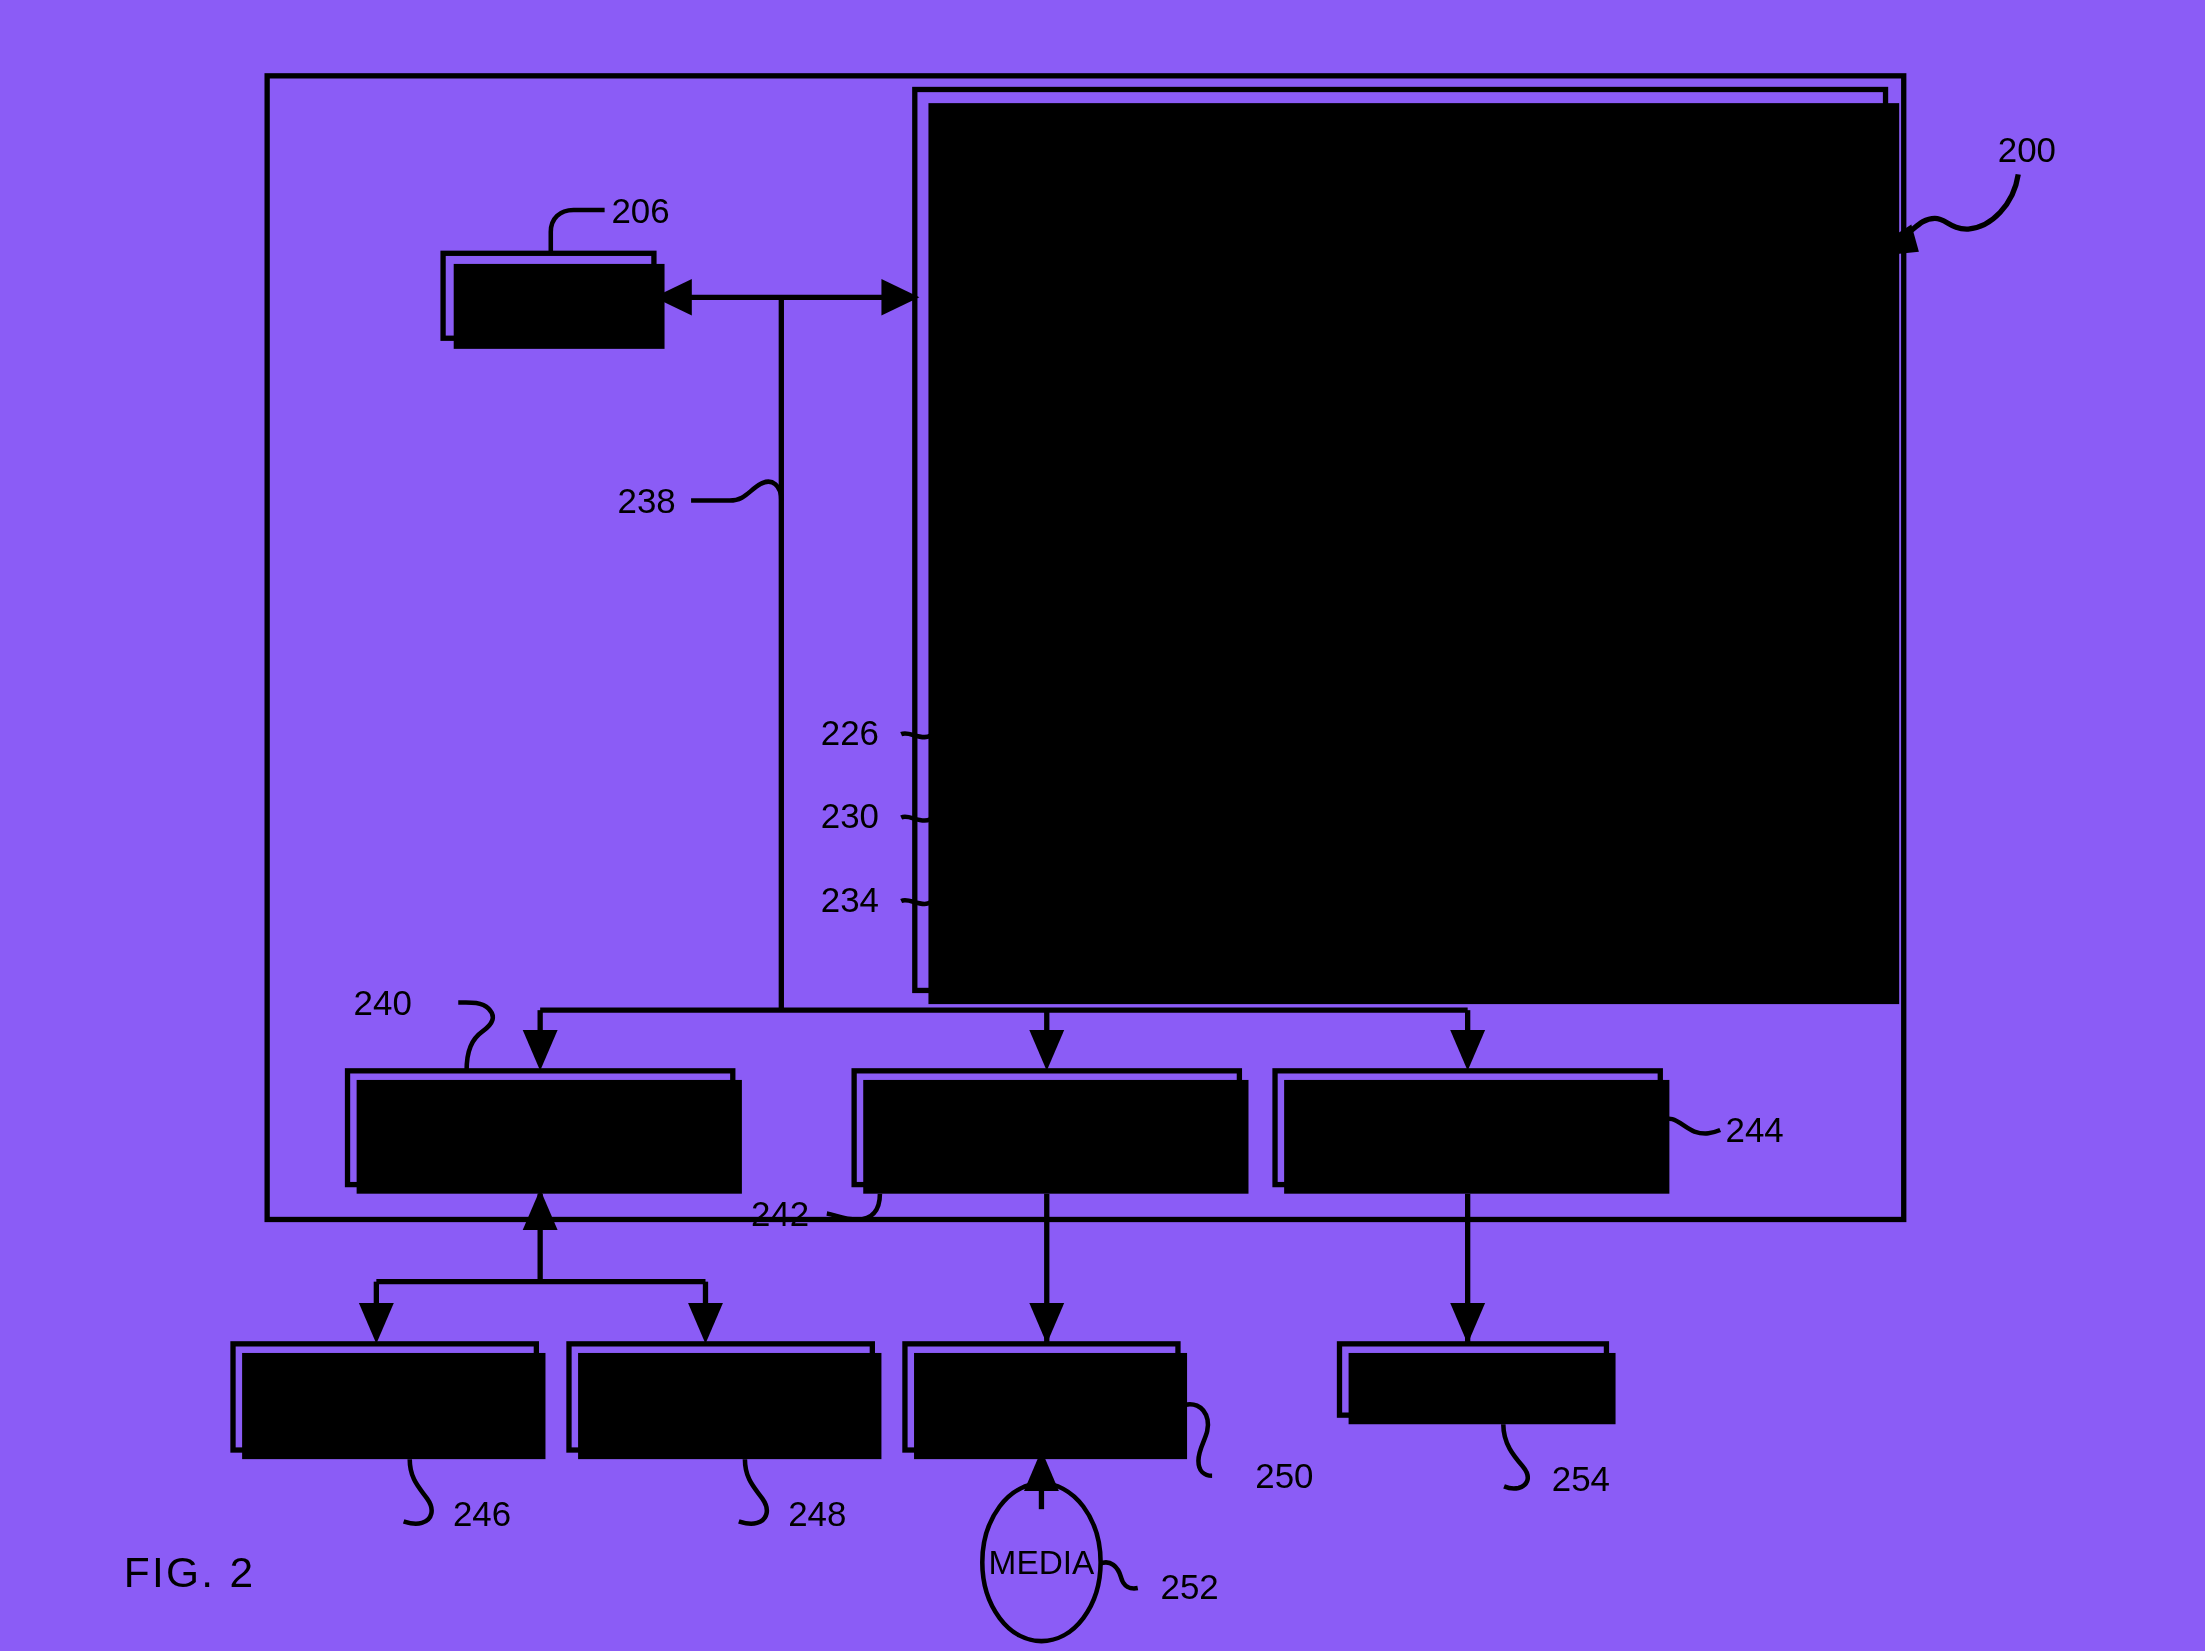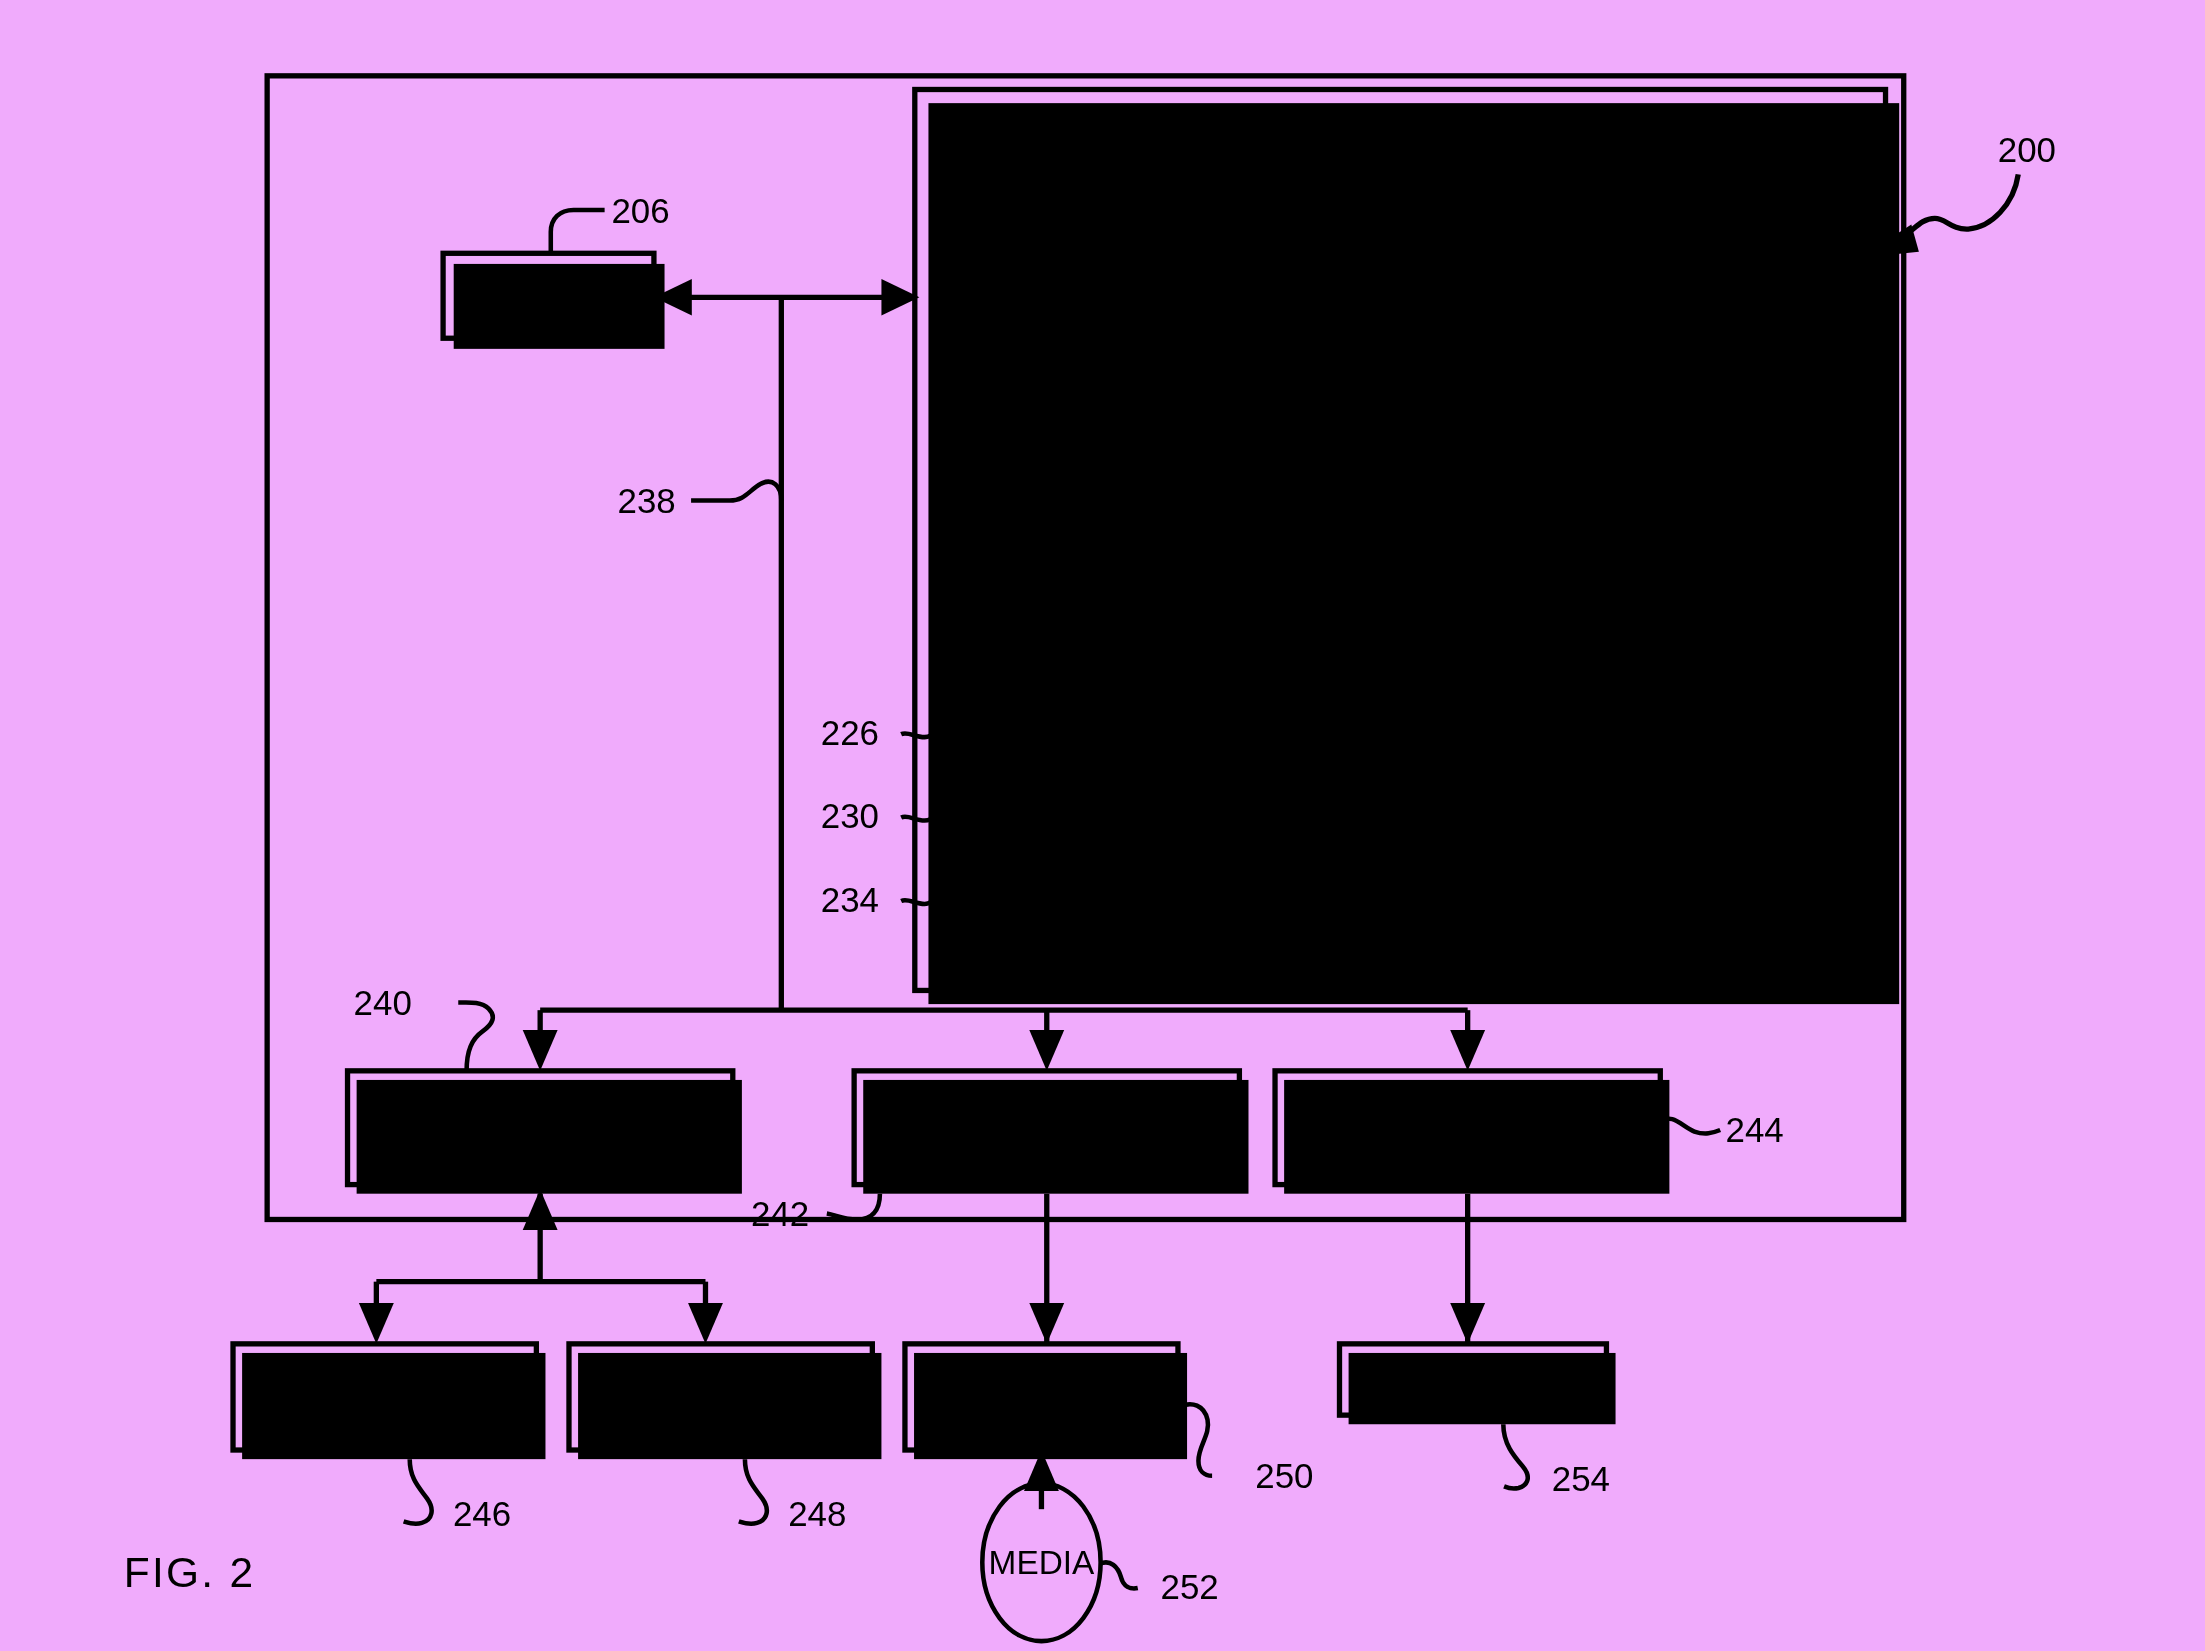--- a/index.html
+++ b/index.html
@@ -1,17 +1,17 @@
 <!DOCTYPE html>
 <html style="font-size:12px"><head>
 <meta charset="utf-8">
 <style>
   html,body{margin:0;padding:0;background:#ffffff;}
   body{width:2205px;height:1651px;overflow:hidden;font-family:"Liberation Sans",sans-serif;}
-  #stage{position:relative;width:2205px;height:1651px;background:#f0abfc;}
+  #stage{position:relative;width:2205px;height:1651px;background:#8b5cf6;}
   svg{position:absolute;left:0;top:0;width:2205px;height:1651px;}
   text{font-family:"Liberation Sans",sans-serif;fill:#000;}
   .boxlbl{font-size:44px;}
   .boxlbl-sm{font-size:42px;}
   .ref{font-size:46px;}
   .refu{font-size:46px;text-decoration:underline;}
   .fig{font-size:56px;letter-spacing:3px;}
   .ln{stroke:#000;fill:none;}
 </style>
 </head>

